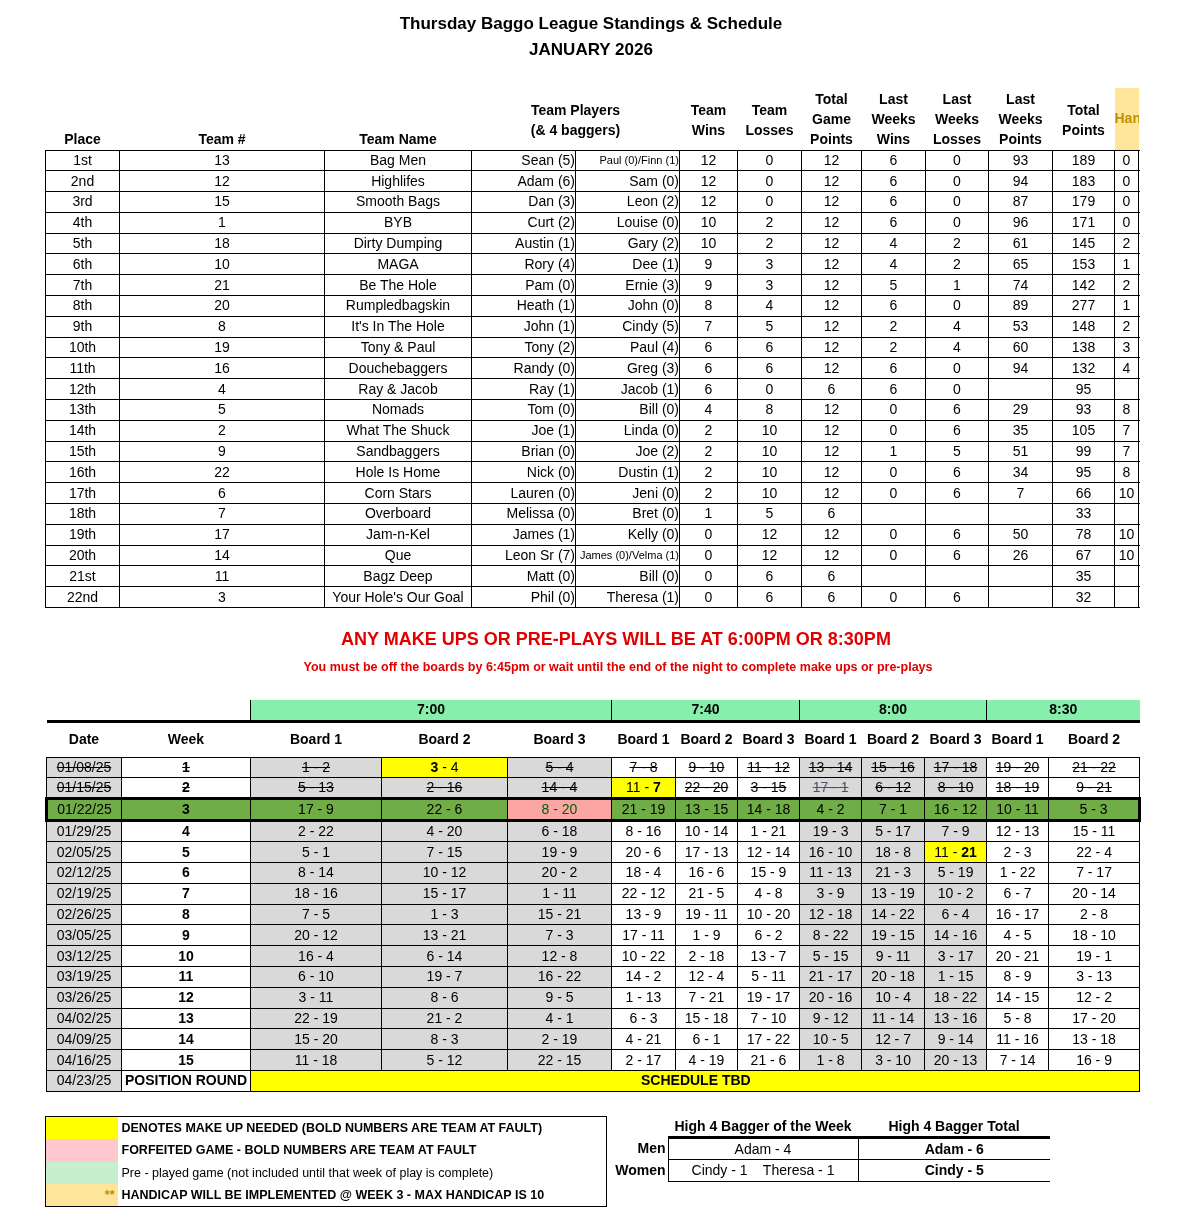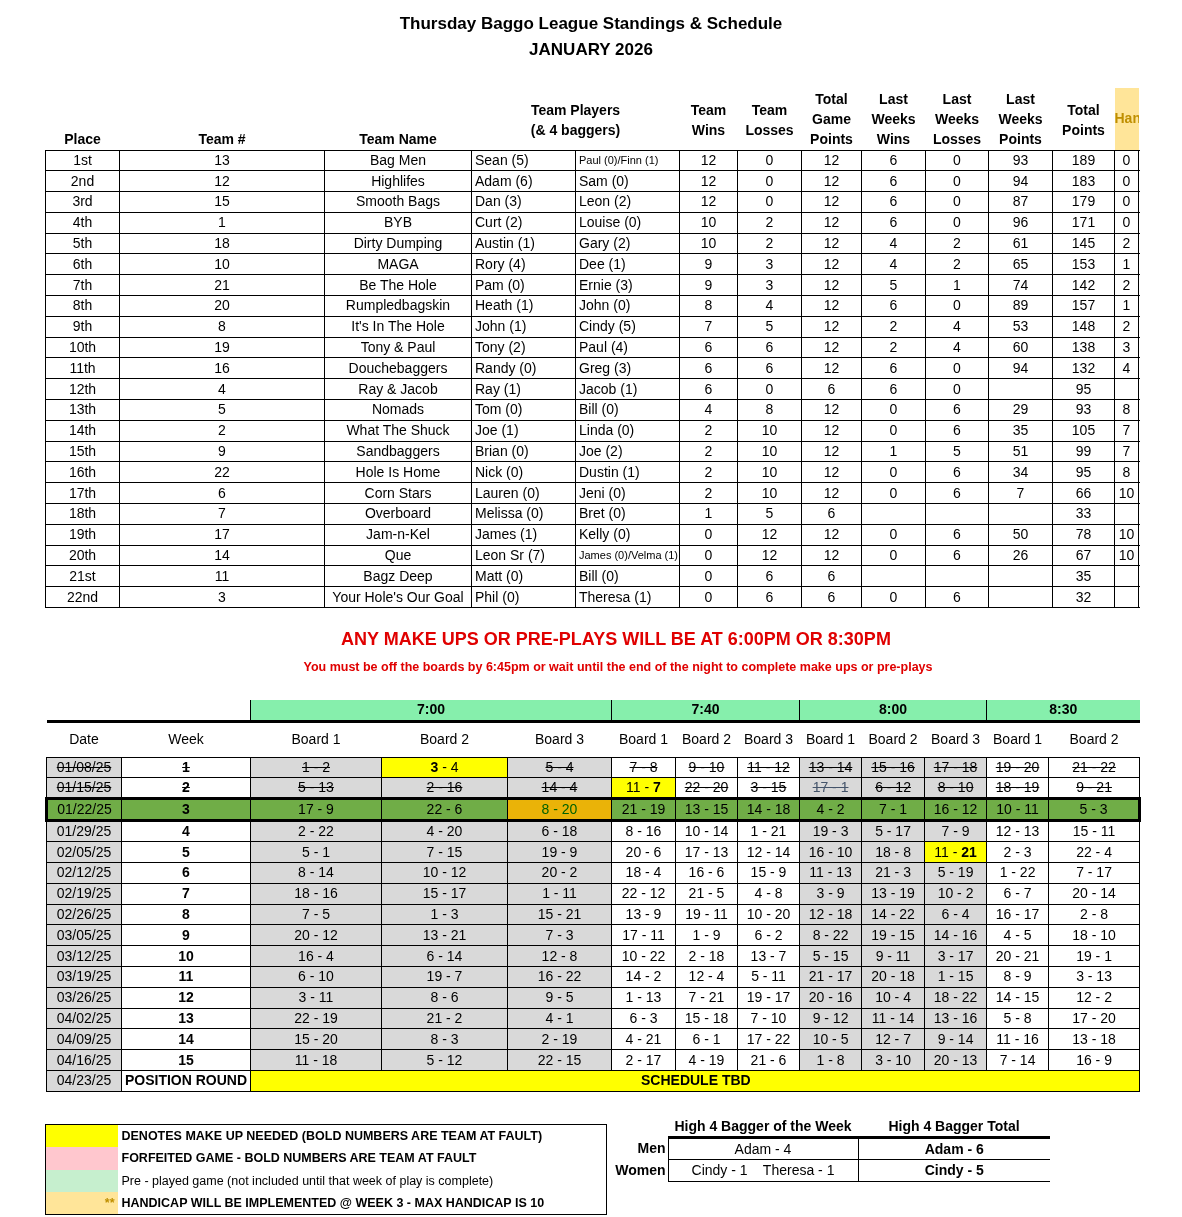--- a/index.html
+++ b/index.html
@@ -10,49 +10,49 @@
   .t2 { top: 40px; }
 
   table { border-collapse: collapse; table-layout: fixed; }
   td, th { padding: 0; text-align: center; font-size: 14px; white-space: nowrap; overflow: hidden; }
 
   
   #standings { position: absolute; left: 45px; top: 88px; width: 1093px; }
   #standings thead th { font-weight: bold; font-size: 14px; line-height: 20px; vertical-align: bottom; border: none; padding-bottom: 1px; height: 62px; }
   #standings thead th.hc { background: #ffe599; color: #bf8f00; vertical-align: middle; }
   #standings tbody td { border: 1px solid #000; height: 20.8px; line-height: 19px; font-size: 14px; }
-  #standings tbody td.pl { text-align: left; padding-left: 3px; }
+  #standings tbody td.pl { text-align: right; padding-left: 3px; }
   #standings tbody td.sm { font-size: 11px; }
 
   .notice1 { position: absolute; top: 629px; left: 0; width: 1232px; text-align: center; color: #e00000; font-weight: bold; font-size: 18px; }
   .notice2 { position: absolute; top: 660px; left: 0; width: 1236px; text-align: center; color: #e00000; font-weight: bold; font-size: 12.5px; }
 
   
   #schedule { position: absolute; left: 45px; top: 700px; width: 1093px; }
   #schedule td { border: 1px solid #000; height: 20.8px; line-height: 19px; font-size: 14px; }
   #schedule tr.slots td { height: 21px; font-weight: bold; background: #86efac; border: none; border-bottom: 3px solid #000; border-left: 1px solid #000; }
   #schedule tr.slots td.blank { background: #fff; border-left: none; }
-  #schedule tr.boards td { font-weight: normal; border: none; height: 36px; border-left: none; }
+  #schedule tr.boards td { font-weight: bold; border: none; height: 36px; border-left: none; }
   #schedule td.date { background: #d9d9d9; }
   #schedule td.wk { font-weight: bold; background: #fff; }
   #schedule td.g { background: #d9d9d9; }
   #schedule td.w { background: #fff; }
   #schedule td.y { background: #ffff00; }
   #schedule td.strike span { text-decoration: line-through; }
   #schedule td.strike-blue span { text-decoration: line-through; color: #44546a; }
   #schedule tr.current td { background: #70ad47; border-top: 3px solid #000; border-bottom: 3px solid #000; }
   #schedule tr.current td:first-child { border-left: 3px solid #000; }
   #schedule tr.current td:last-child { border-right: 3px solid #000; }
-  #schedule tr.current td.pre { background: #eab308; color: #006100; }
+  #schedule tr.current td.pre { background: #fca5a5; color: #006100; }
   #schedule td.tbd { background: #ffff00; font-weight: bold; text-align: left; padding-left: 390px; }
   #schedule td.emp { background: #fff; }
   b { font-weight: bold; }
 
   
-  #legend { position: absolute; left: 45px; top: 1116px; width: 562px; border: 1px solid #000; margin-top: 8px; }
+  #legend { position: absolute; left: 45px; top: 1116px; width: 562px; border: 1px solid #000; }
   #legend td { height: 22.5px; font-size: 12.5px; text-align: left; border: none; }
   #legend td.sw { width: 72px; }
   #legend td.txt { padding-left: 4px; font-weight: bold; }
   #legend td.txt.normal { font-weight: normal; }
 
   
   #bagger { position: absolute; left: 610px; top: 1116px; width: 440px; }
   #bagger th { font-weight: bold; font-size: 14px; height: 21px; border-bottom: 3px solid #000; }
   #bagger th.corner { border-bottom: none; }
   #bagger td { font-size: 14px; height: 22px; border: 1px solid #000; }
@@ -239,21 +239,21 @@
           <td>20</td>
           <td>Rumpledbagskin</td>
           <td class="pl">Heath (1)</td>
           <td class="pl">John (0)</td>
           <td>8</td>
           <td>4</td>
           <td>12</td>
           <td>6</td>
           <td>0</td>
           <td>89</td>
-          <td>157</td>
+          <td>277</td>
           <td colspan="2">1</td>
         </tr>
         <tr>
           <td>9th</td>
           <td>8</td>
           <td>It's In The Hole</td>
           <td class="pl">John (1)</td>
           <td class="pl">Cindy (5)</td>
           <td>7</td>
           <td>5</td>

